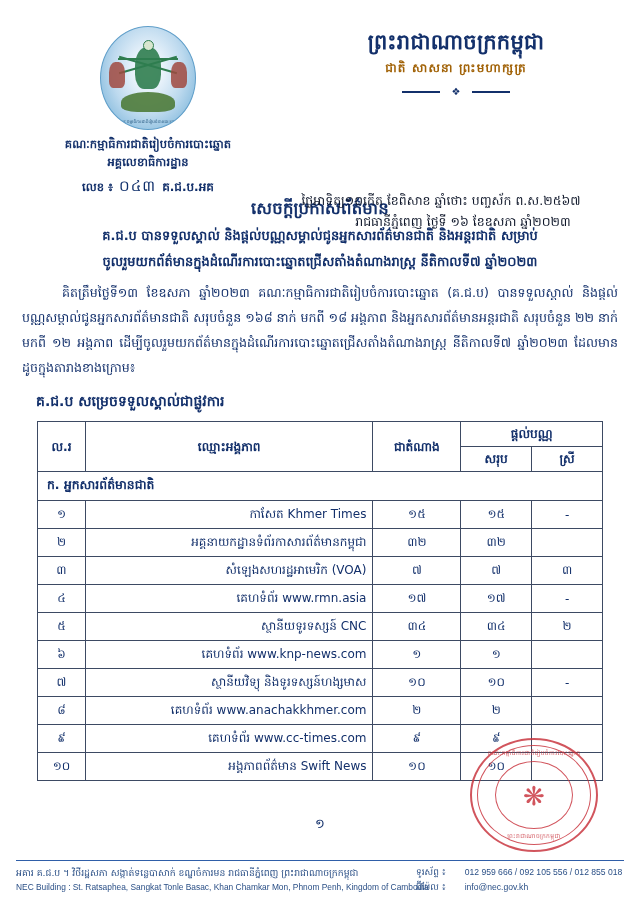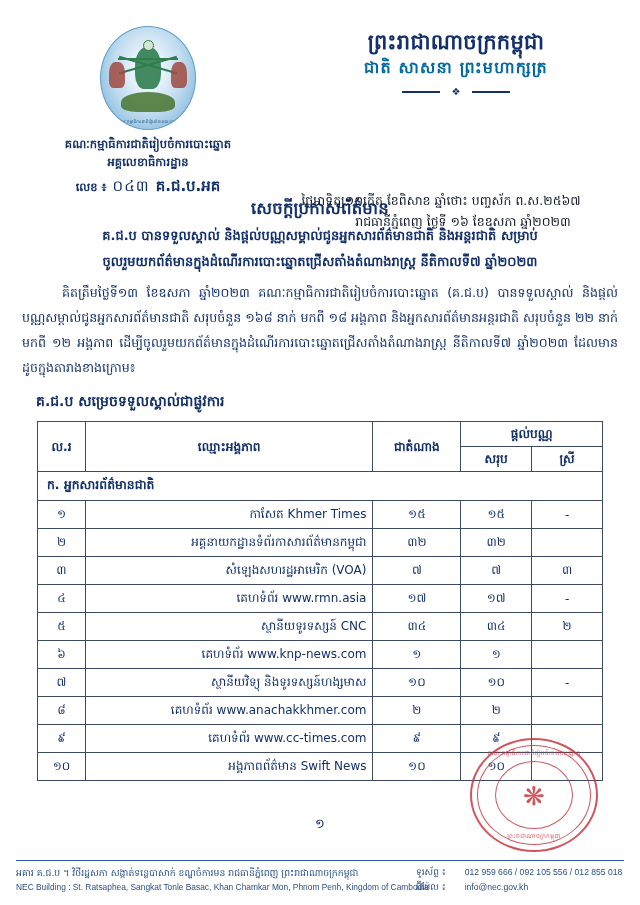--- a/index.html
+++ b/index.html
@@ -112,40 +112,40 @@
     justify-content: center;
     align-items: baseline;
     gap: 6px;
   }
   .doc-number .num {
     font-size: 15px;
     font-weight: normal;
     color: #0f2f6b;
     letter-spacing: 1px;
   }
-  .doc-number .suffix { font-size: 15px; }
+  .doc-number .suffix { font-size: 12px; }
 
   .kingdom-block {
     position: absolute;
     left: 282px;
     top: 28px;
     width: 348px;
     text-align: center;
   }
   .kingdom-title {
     color: #13306b;
     font-weight: bold;
     font-size: 21px;
     line-height: 28px;
     letter-spacing: .3px;
   }
   .kingdom-motto {
-    color: #0369a1;
-    font-weight: bold;
-    font-size: 16px;
+    color: #a16207;
+    font-weight: bold;
+    font-size: 12px;
     line-height: 22px;
     letter-spacing: 1.2px;
     margin-top: 1px;
   }
   .divider-orn {
     margin: 7px auto 0;
     width: 108px;
     height: 12px;
     position: relative;
   }

